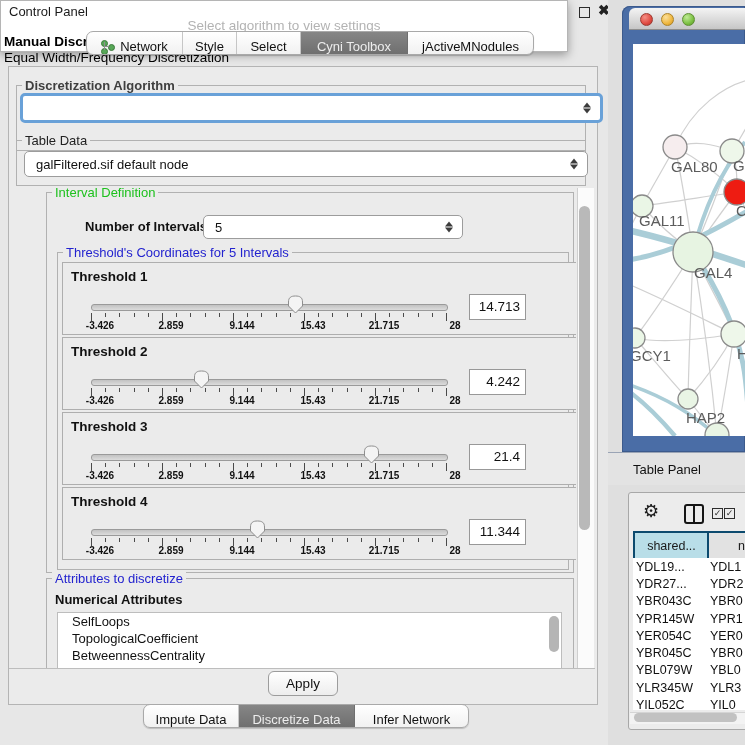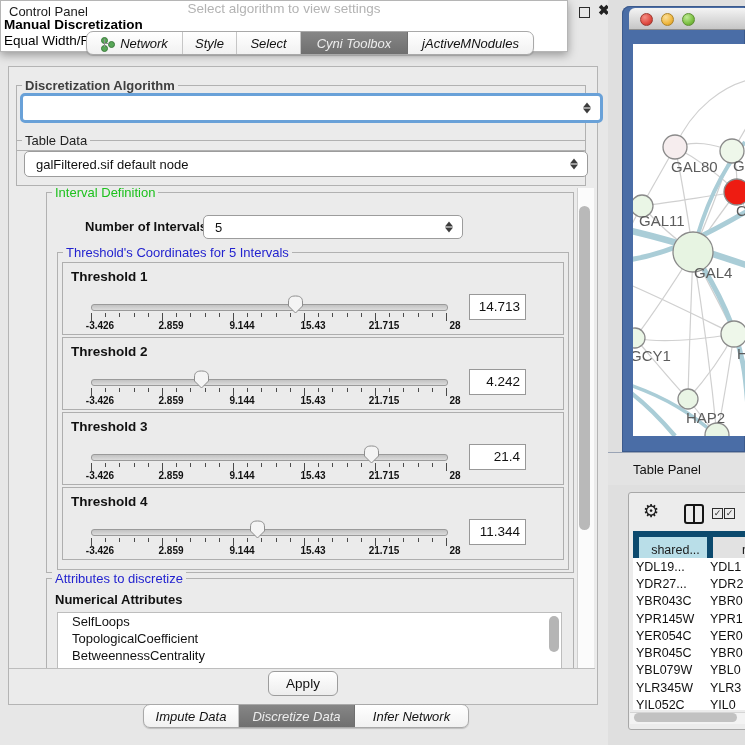--- a/index.html
+++ b/index.html
@@ -8,22 +8,22 @@
   .abs{position:absolute;}
 
   
   .titlebar{left:0;top:0;width:620px;height:24px;}
   .titlebar .title{left:9px;top:4px;font-size:13px;color:#1a1a1a;}
   .float-btn{left:579px;top:7px;width:9px;height:9px;border:1.6px solid #2b2b2b;background:transparent;}
   .close-btn{left:598px;top:2px;font-size:14px;font-weight:bold;color:#222;}
 
   .seg{display:flex;position:absolute;border:1px solid #a9a9a9;border-radius:7px;overflow:hidden;
        background:linear-gradient(#ffffff,#f1f1f1);box-shadow:0 1px 1px rgba(0,0,0,.18);}
-  .seg .tab{display:flex;align-items:center;justify-content:center;font-size:13px;color:#111;
-       border-right:1px solid #c6c6c6;white-space:nowrap;font-style:italic;}
+  .seg .tab{display:flex;align-items:flex-end;justify-content:center;font-size:13px;color:#111;
+       border-right:1px solid #c6c6c6;white-space:nowrap;}
   .seg .tab:last-child{border-right:none;}
   .seg .tab.sel{background:linear-gradient(#868686,#6f6f6f);color:#ededed;border-right-color:#6f6f6f;}
   .toptabs{left:86px;top:31px;height:22px;}
   .bottomtabs{left:143px;top:704px;height:22px;}
 
   .net-icon{width:12px;height:15px;margin-right:7px;position:relative;}
   .net-icon i{position:absolute;width:5px;height:5px;border-radius:50%;background:#57a757;border:1px solid #3c7a3c;}
   .net-icon .l{position:absolute;background:#8f8f8f;}
 
   
@@ -39,33 +39,33 @@
   .combo .spin{position:absolute;right:9px;top:50%;transform:translateY(-50%);width:8px;}
   .combo .spin b{display:block;width:0;height:0;border-left:4px solid transparent;border-right:4px solid transparent;margin:1px 0;}
   .combo .spin .up{border-bottom:5px solid #3c3c3c;}
   .combo .spin .dn{border-top:5px solid #3c3c3c;}
   .focus-ring{border:3px solid #69a1d8 !important;}
 
   
   .popup{left:13px;top:88px;width:566px;height:50px;background:#ffffff;border:1px solid #b5b5b5;
          box-shadow:0 3px 9px rgba(0,0,0,.35);z-index:40;}
   .popup .row{height:16px;line-height:16px;font-size:13.5px;padding:0 3px;white-space:nowrap;}
-  .popup .ph{color:#b3b3b3;text-align:center;}
+  .popup .ph{color:#b3b3b3;text-align:center;margin-top:17px;}
   .popup .it1{color:#000;font-weight:bold;}
   .popup .it2{color:#000;}
 
   
   .viewport{left:16px;top:186px;width:560px;height:482px;overflow:hidden;}
   .vscroll-track{left:577px;top:188px;width:16px;height:480px;background:#fbfbfb;border-left:1px solid #cfcfcf;}
   .vscroll-thumb{left:579px;top:206px;width:11px;height:324px;border-radius:6px;background:#b9b9b9;}
 
   .bold-label{position:absolute;font-weight:bold;font-size:13px;color:#111;white-space:nowrap;}
 
   
-  .tpanel{position:absolute;left:46px;width:500px;height:71px;border:1px solid #aeaeae;background:#ebebeb;}
+  .tpanel{position:absolute;left:46px;width:500px;height:71px;border:1px solid #aeaeae;background:#ebebeb;padding-left:43px;}
   .tpanel .tlabel{position:absolute;left:8px;top:6px;font-weight:bold;font-size:13.5px;color:#111;}
   .track{position:absolute;left:28px;top:41px;width:355px;height:5px;border:1px solid #9a9a9a;border-radius:3px;
          background:linear-gradient(#c2c2c2,#dcdcdc);}
   .ticks{position:absolute;left:0;top:50px;width:100%;height:10px;}
   .tick{position:absolute;top:0;width:1px;height:4px;background:#4a4a4a;}
   .tick.major{height:8px;}
   .tick-labels{position:absolute;left:9px;top:57px;width:100%;height:12px;}
   .tick-label{position:absolute;transform:translateX(-50%);font-size:10px;font-weight:bold;color:#111;white-space:nowrap;}
   .thumb{position:absolute;top:32px;width:17px;height:19px;}
   .value-box{position:absolute;left:406px;top:31px;width:55px;height:24px;background:#fff;border:1px solid #989898;}
@@ -95,21 +95,21 @@
 
   .tablepanel-bar{left:608px;top:452px;width:137px;height:32px;background:#e3e3e3;border-top:1px solid #9aa4b5;}
   .tablepanel-bar .t{position:absolute;left:25px;top:9px;font-size:13px;color:#111;}
   .tpbox{left:628px;top:492px;width:117px;height:236px;background:#ececec;border:1px solid #a8a8a8;border-radius:3px 0 0 3px;}
 
   .gear{left:643px;top:500px;font-size:18px;color:#1d1d1d;}
   .colicon{left:684px;top:504px;width:16px;height:16px;border:2px solid #151515;border-radius:3px;}
   .colicon i{position:absolute;left:7px;top:0;width:2px;height:16px;background:#151515;}
   .chk{position:absolute;top:508px;width:9px;height:9px;border:1.4px solid #2d2d2d;font-size:9px;line-height:9px;color:#2d2d2d;text-align:center;}
 
-  .thead-cell{position:absolute;top:531px;height:25px;border:6px solid #0c4a6e;font-size:12.5px;color:#1a1a1a;
+  .thead-cell{position:absolute;top:531px;height:25px;border:2px solid #0c4a6e;font-size:12.5px;color:#1a1a1a;
               display:flex;align-items:center;justify-content:center;overflow:hidden;}
   .thc0{left:633px;width:73px;background:#b9dee8;}
   .thc1{left:707px;width:38px;background:#e2e2e2;justify-content:flex-start;padding-left:29px;}
   .tbody{left:633px;top:558px;width:112px;height:152px;overflow:hidden;background:#fff;}
   .trow{display:flex;height:17.3px;align-items:center;}
   .tcell{font-size:12.5px;color:#111;white-space:nowrap;overflow:hidden;}
   .tcell.c0{width:74px;padding-left:3px;}
   .tcell.c1{width:35px;}
   .hscroll-track{left:630px;top:712px;width:115px;height:11px;background:#f3f3f3;border-top:1px solid #d5d5d5;}
   .hscroll-thumb{left:634px;top:713px;width:103px;height:9px;border-radius:5px;background:#c2c2c2;}

